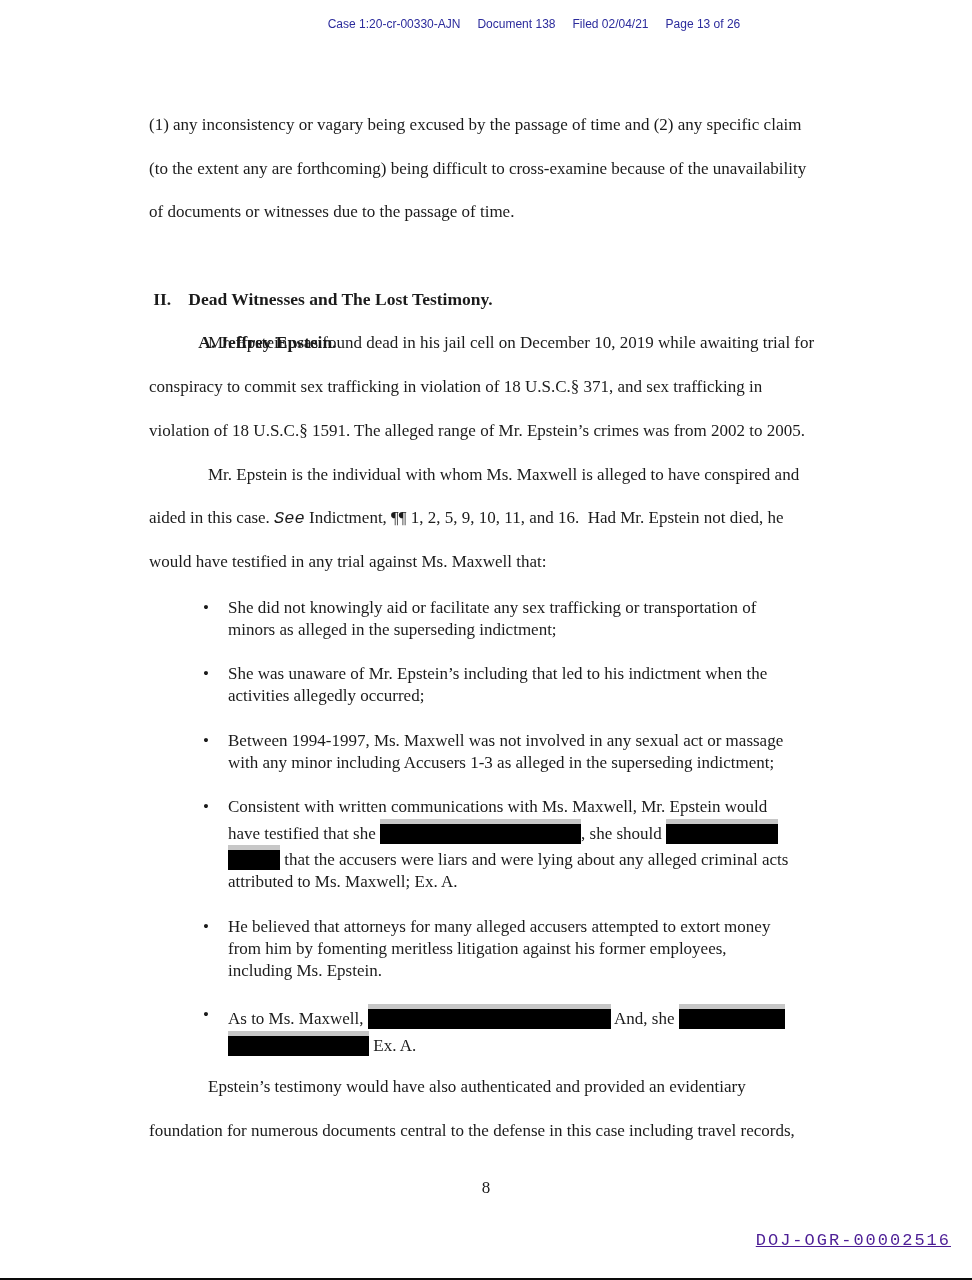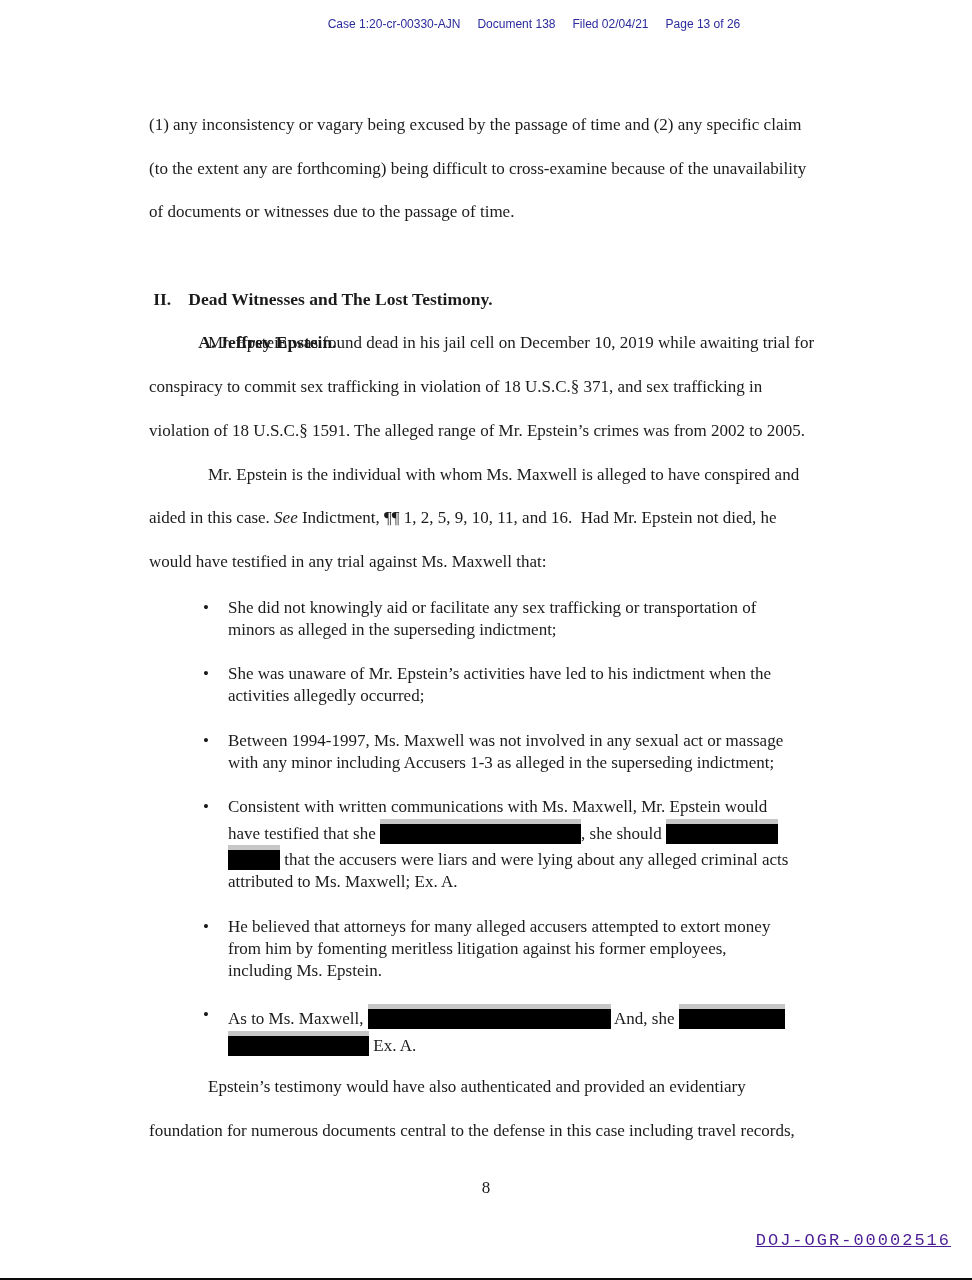--- a/index.html
+++ b/index.html
@@ -22,21 +22,21 @@
   .h3 .htitle{margin-left:4px;}
   .bullets{list-style:none;margin:13px 0 8px 0;padding:0;}
   .bullets li{position:relative;padding-left:115px;margin-bottom:22px;}
   .bullets li:last-child{margin-bottom:8px;}
   .bullets li::before{content:"\2022";position:absolute;left:90px;top:0;line-height:22.3px;font-size:17px;}
   .bullets .line{white-space:pre;min-height:22.3px;line-height:22.3px;font-size:17px;}
   .bar{
     display:inline-block;height:20px;background:#000;
     border-top:5px solid #c7c7c7;vertical-align:-5px;
   }
-  .it{font-style:italic;}
+  .it{font-style:italic;font-family:Liberation Mono, monospace;}
   .page-number{position:absolute;top:1178px;left:0;width:100%;text-align:center;font-size:17px;}
   .bates{
     position:absolute;top:1231px;right:21px;
     font-family:"Liberation Mono",monospace;font-size:17px;letter-spacing:2px;color:#4c1d95;text-decoration:underline;
   }
   .scan-edge{position:absolute;left:0;bottom:0;width:100%;height:2px;background:#0a0a0a;}
 </style>
 </head>
 <body>
 
@@ -76,21 +76,21 @@
         <div class="line"><span>aided in this case. </span><span class="it">See</span><span> Indictment, ¶¶ 1, 2, 5, 9, 10, 11, and 16.  Had Mr. Epstein not died, he</span></div>
         <div class="line"><span>would have testified in any trial against Ms. Maxwell that:</span></div>
       </div>
 
     <ul class="bullets">
         <li>
           <div class="line"><span>She did not knowingly aid or facilitate any sex trafficking or transportation of</span></div>
           <div class="line"><span>minors as alleged in the superseding indictment;</span></div>
         </li>
         <li>
-          <div class="line"><span>She was unaware of Mr. Epstein’s activities have led to his indictment when the</span></div>
+          <div class="line"><span>She was unaware of Mr. Epstein’s including that led to his indictment when the</span></div>
           <div class="line"><span>activities allegedly occurred;</span></div>
         </li>
         <li>
           <div class="line"><span>Between 1994-1997, Ms. Maxwell was not involved in any sexual act or massage</span></div>
           <div class="line"><span>with any minor including Accusers 1-3 as alleged in the superseding indictment;</span></div>
         </li>
         <li>
           <div class="line"><span>Consistent with written communications with Ms. Maxwell, Mr. Epstein would</span></div>
           <div class="line"><span>have testified that she </span><span class="bar" style="width: 201px;"></span><span>, she should </span><span class="bar" style="width: 112px;"></span></div>
           <div class="line"><span class="bar" style="width: 52px;"></span><span> that the accusers were liars and were lying about any alleged criminal acts</span></div>

